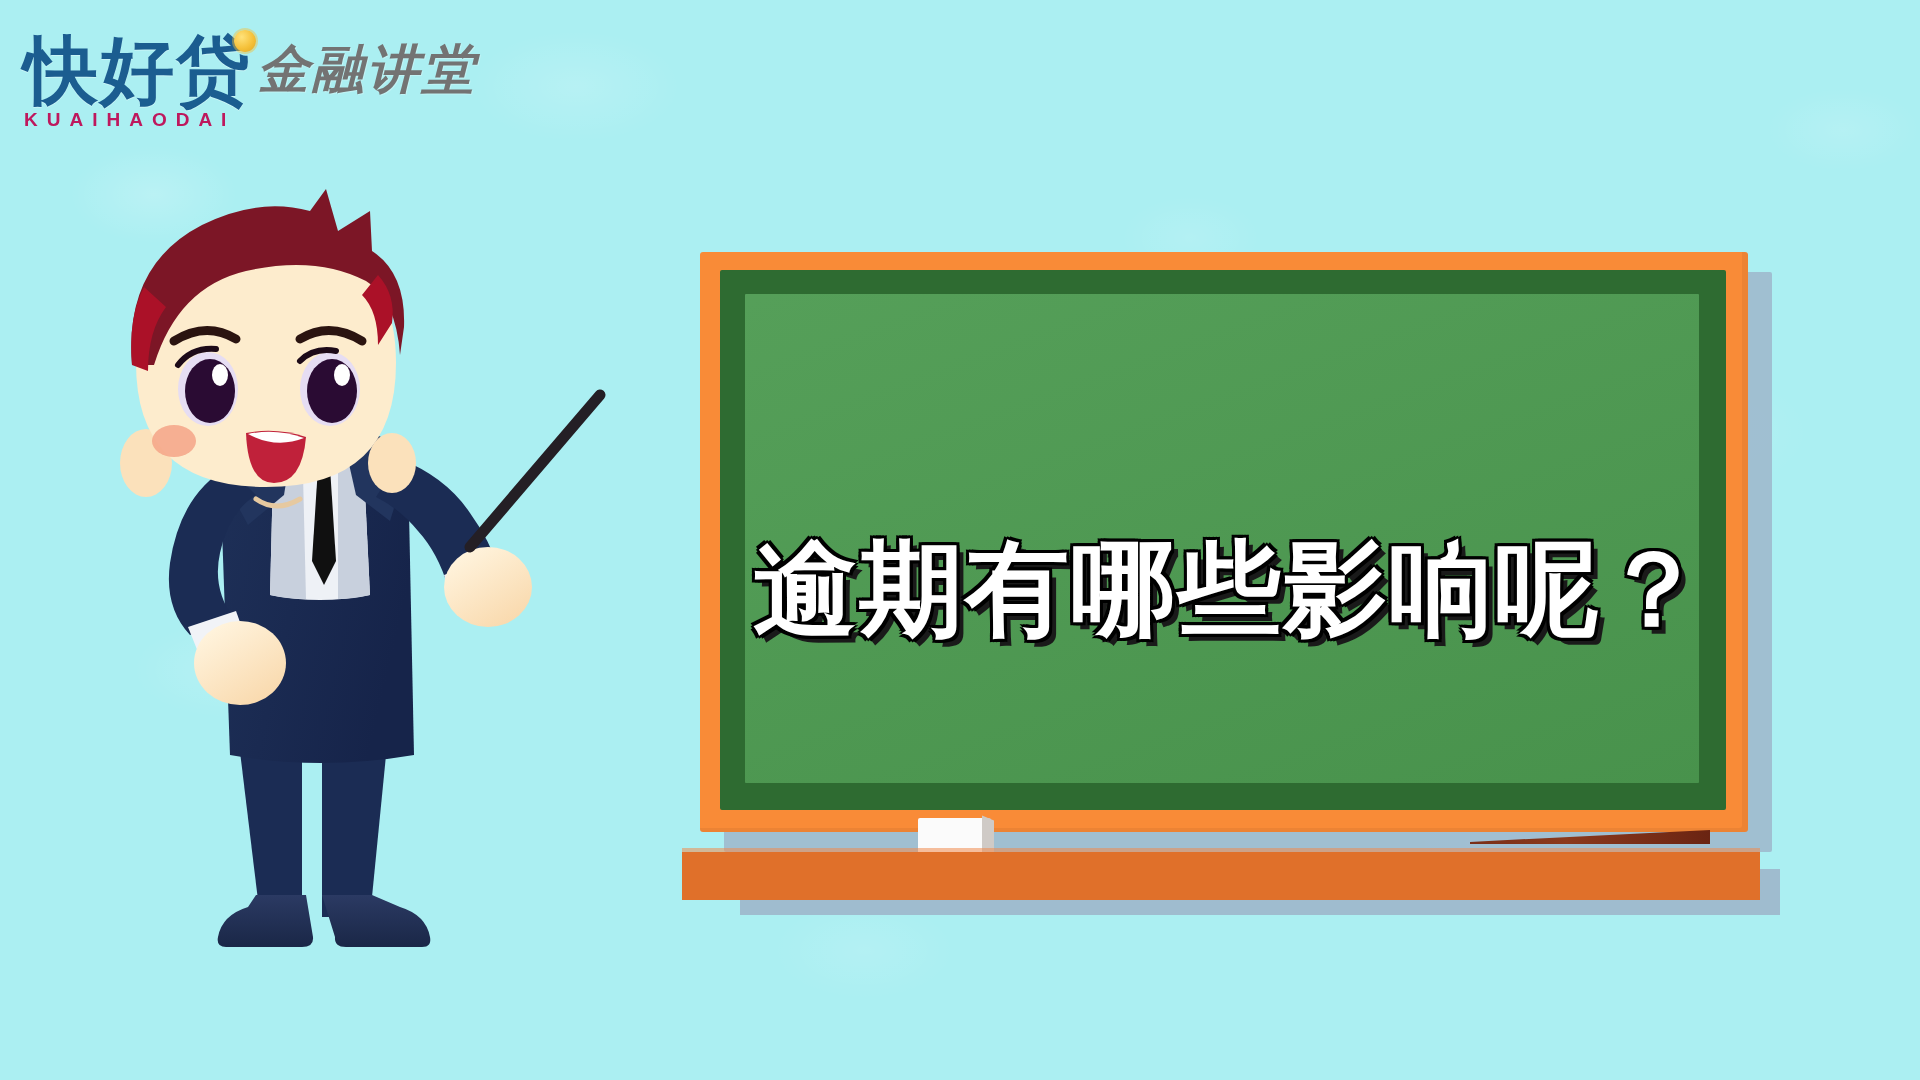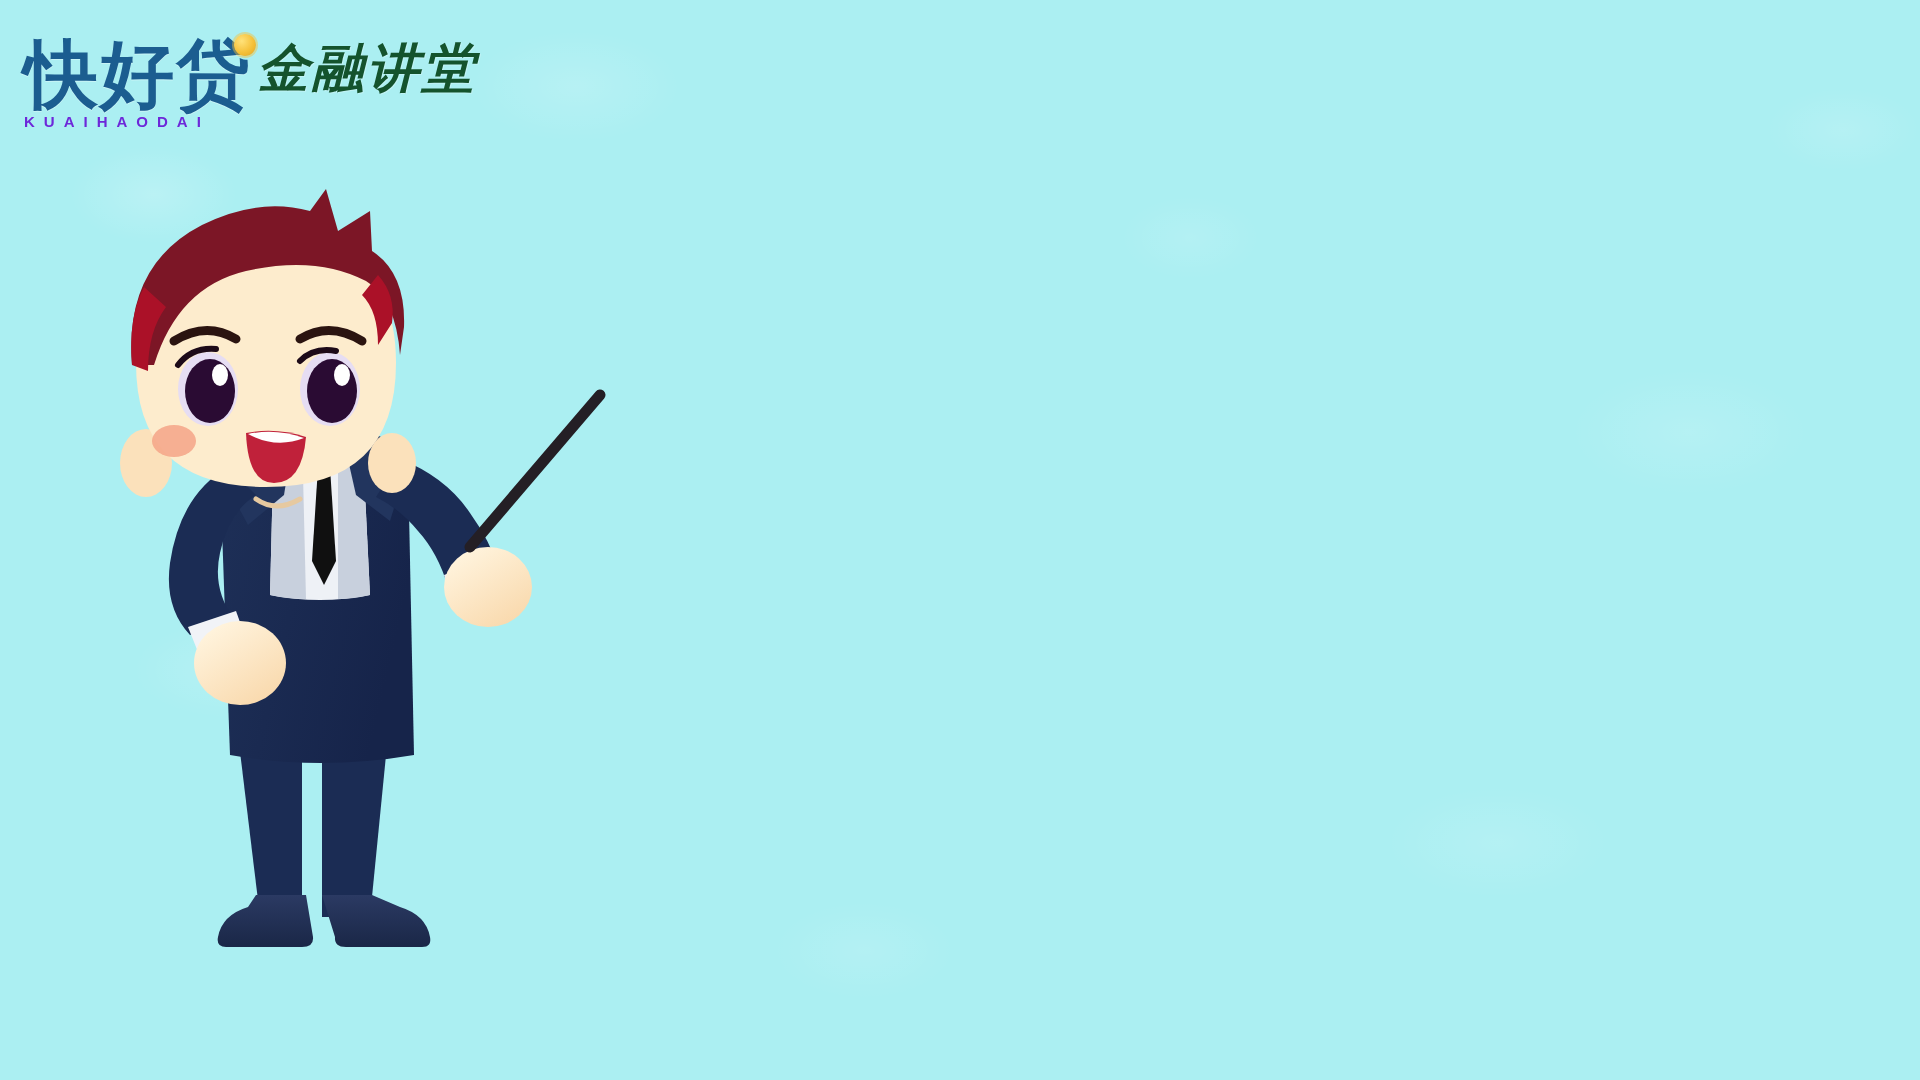--- a/index.html
+++ b/index.html
@@ -47,29 +47,29 @@
     text-shadow:0 1px 0 rgba(255,255,255,.35);
   }
   .logo-coin{
     position:absolute;right:-4px;top:-4px;
     width:22px;height:22px;border-radius:50%;
     background:radial-gradient(circle at 35% 32%, #ffe27a 0%, #f5c13a 55%, #e0a520 100%);
     box-shadow:0 0 0 2px rgba(245,193,58,.45);
   }
   .logo-rom{
     margin-top:2px;
-    font-size:15px;
+    font-size:19px;
     letter-spacing:9px;
-    color:#6d28d9;
+    color:#be185d;
     font-weight:bold;
     font-family:"Liberation Sans",sans-serif;
   }
   .logo-sub{
     font-size:52px;
-    color:#14532d;
+    color:#737373;
     font-weight:bold;
     font-style:italic;
     letter-spacing:3px;
     padding-bottom:26px;
     font-family:"DejaVu Sans","Liberation Sans",sans-serif;
     text-shadow:1px 1px 0 rgba(255,255,255,.25);
   }
 
   
   .board-wrap{position:absolute;left:700px;top:252px;width:1060px;height:650px;}
@@ -159,20 +159,35 @@
 
   <div class="logo-block">
     <div class="logo-main">
       <div class="logo-cn">快好贷</div>
       <div class="logo-coin"></div>
       <div class="logo-rom">KUAIHAODAI</div>
     </div>
     <div class="logo-sub">金融讲堂</div>
   </div>
 
+  <div class="board-wrap">
+    <div class="board-shadow"></div>
+    <div class="board-frame">
+      <div class="board-inner-edge">
+        <div class="board-face"></div>
+      </div>
+    </div>
+    <div class="board-text">逾期有哪些影响呢？</div>
+    <div class="ledge-shadow"></div>
+    <div class="eraser"></div>
+    <div class="eraser-side"></div>
+    <div class="chalk-stick"></div>
+    <div class="ledge-top"></div>
+    <div class="ledge"></div>
+  </div>
 
   <div class="character">
     <svg viewBox="0 0 520 805" xmlns="http://www.w3.org/2000/svg">
       <defs>
         <linearGradient id="shoeGrad" x1="0" y1="0" x2="0" y2="1">
           <stop offset="0%" stop-color="#2b3a63"></stop>
           <stop offset="100%" stop-color="#1a2747"></stop>
         </linearGradient>
         <linearGradient id="handGrad" x1="0.2" y1="0.1" x2="0.8" y2="0.95">
           <stop offset="0%" stop-color="#fff3dc"></stop>

